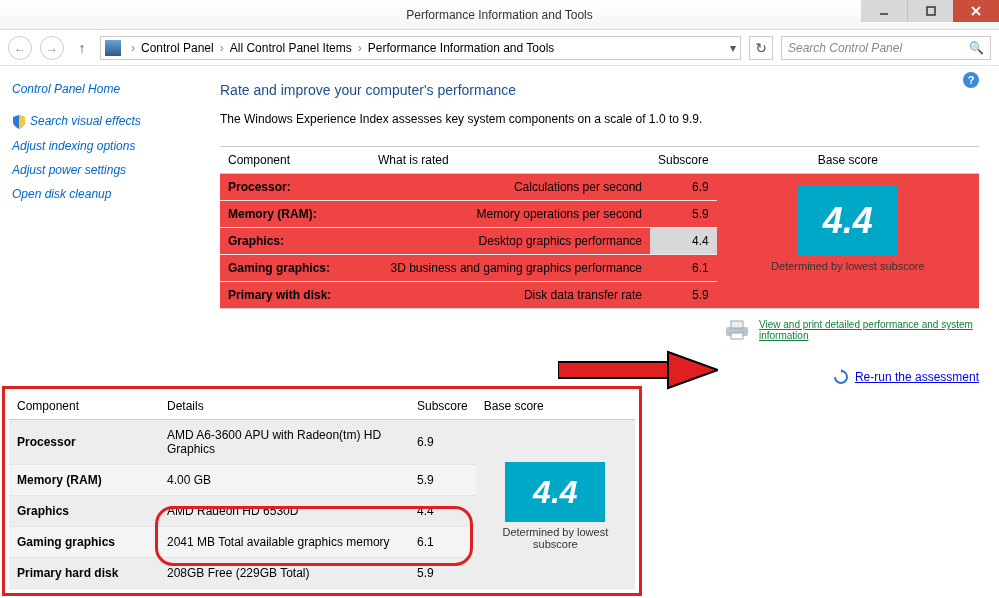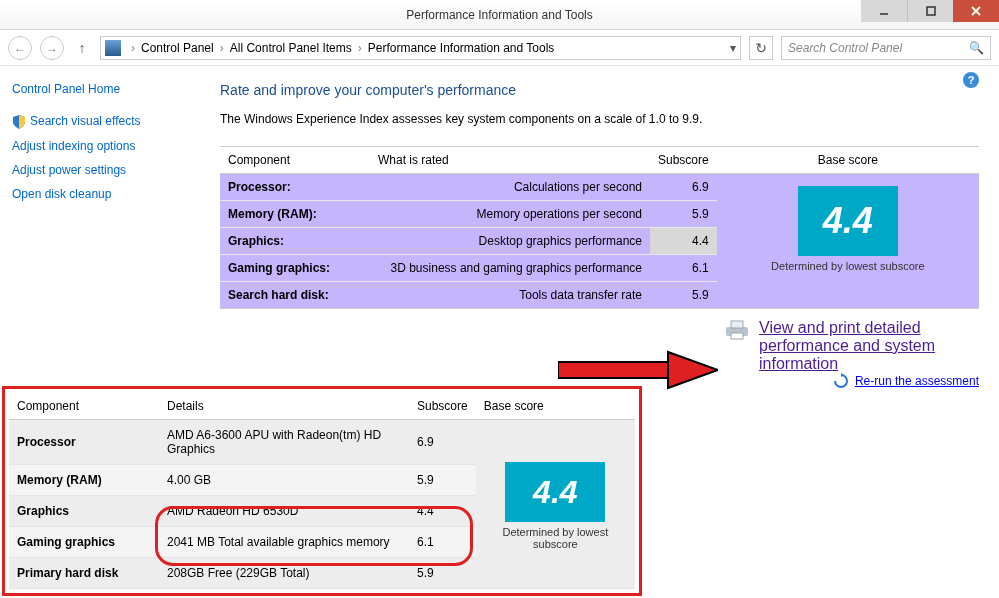--- a/index.html
+++ b/index.html
@@ -22,46 +22,46 @@
 .breadcrumb .bc-icon { width:16px; height:16px; background: linear-gradient(#6aa3d8,#2a5a8a); margin-right:4px; }
 .breadcrumb .sep { color: #888; padding: 0 4px; }
 .breadcrumb .bc-drop { position:absolute; right:4px; color:#555; }
 .refresh-btn { width: 24px; height: 24px; border: 1px solid #ccc; display: flex; align-items: center; justify-content: center; font-size: 14px; color:#555;}
 .search { width: 210px; height: 24px; border: 1px solid #ccc; padding: 0 6px; font-size: 12px; color: #888; font-style: italic; display:flex; align-items:center; position:relative;}
 .search-icon { position:absolute; right:6px; color:#888; font-style:normal;}
 
 
 .main { display: flex; height: calc(598px - 66px); }
 .sidebar { width: 210px; padding: 16px 12px; }
-.sidebar a { display: block; color: #0066cc; text-decoration: none; margin-bottom: 10px; font-size: 12px; }
+.sidebar a { display: block; color: #0066cc; text-decoration: none; margin-bottom: 10px; font-size: 12px; font-style: italic; }
 .sidebar .shield { display: inline-block; width: 14px; height: 14px; vertical-align: middle; margin-right: 4px; margin-left: -18px; }
 .content { flex: 1; padding: 16px 20px 16px 10px; position: relative; }
 .help-icon { position: absolute; right: 20px; top: 6px; width: 16px; height: 16px; border-radius: 50%; background: #3a8cd8; color: #fff; font-weight: bold; font-size: 11px; display: flex; align-items: center; justify-content: center; }
 h2.main-heading { color: #1a4f8b; font-size: 14px; font-weight: normal; margin-bottom: 14px; }
 .desc { font-size: 12px; margin-bottom: 20px; }
 
 
 .score-table { width: 100%; border-collapse: collapse; font-size: 12px; }
 .score-table th { text-align: left; padding: 6px 8px; border-bottom: 1px solid #ccc; border-top: 1px solid #ccc; font-weight: normal; }
 .score-table th.subscore-h, .score-table th.basescore-h { text-align: right; }
-.score-table td { padding: 6px 8px; background: #c4b5fd; border-bottom: 1px solid #e8e8e8; }
+.score-table td { padding: 6px 8px; background: #ef4444; border-bottom: 1px solid #e8e8e8; }
 .score-table tr.last-row td { border-bottom: 1px solid #ccc; }
 .score-table td.comp { font-weight: bold; width: 150px; }
 .score-table td.rated { width: 280px; text-align: right; }
 .score-table td.sub { text-align: right; width: 60px; }
 .score-table td.sub.highlight { background: #d8d8d8; }
 .basescore-cell { background: #f2f2f2; vertical-align: top; text-align: center; border-bottom: 1px solid #ccc !important; }
 .base-score-box { width: 100px; height: 70px; background: #00a8c8; color: #fff; font-size: 36px; font-weight: bold; display: flex; align-items: center; justify-content: center; margin: 6px auto 4px; font-style: italic; }
 .base-caption { font-size: 11px; color: #333; }
 
 
 .action-row { display: flex; justify-content: flex-end; align-items: flex-start; gap: 8px; margin-top: 10px; }
 .printer-icon { width: 28px; height: 22px; }
-.link-block { color: #4c1d95; font-size: 16px; max-width: 220px; }
-.rerun-row { display: flex; justify-content: flex-end; align-items: center; gap: 6px; font-size: 12px; color: #0066cc; }
+.link-block { color: #15803d; font-size: 10px; max-width: 220px; }
+.rerun-row { display: flex; justify-content: flex-end; align-items: center; gap: 6px; margin-top: 28px; font-size: 12px; color: #0066cc; }
 .rerun-icon { width: 16px; height: 16px; }
 
 
 .arrow { position: absolute; left: 558px; top: 350px; width: 160px; height: 40px; z-index: 10; }
 
 
 .detail-panel { position: absolute; left: 2px; top: 386px; width: 640px; background: #fff; border: 3px solid #e02020; padding: 4px; z-index: 20; }
 .detail-table { width: 100%; border-collapse: collapse; font-size: 12px; }
 .detail-table th { text-align: left; padding: 6px 8px; font-weight: normal; border-bottom: 1px solid #ccc; background: #fff; }
 .detail-table th.sub-h, .detail-table th.base-h { text-align: left; }
@@ -171,22 +171,22 @@
           <td class="comp">Graphics:</td>
           <td class="rated">Desktop graphics performance</td>
           <td class="sub highlight">4.4</td>
         </tr>
         <tr>
           <td class="comp">Gaming graphics:</td>
           <td class="rated">3D business and gaming graphics performance</td>
           <td class="sub">6.1</td>
         </tr>
         <tr class="last-row">
-          <td class="comp">Search hard disk:</td>
-          <td class="rated">Tools data transfer rate</td>
+          <td class="comp">Primary with disk:</td>
+          <td class="rated">Disk data transfer rate</td>
           <td class="sub">5.9</td>
         </tr>
       </tbody>
     </table>
 
     <div class="action-row">
       <svg class="printer-icon" viewBox="0 0 28 22">
         <rect x="3" y="8" width="22" height="9" rx="2" fill="#b8c4cf"></rect>
         <rect x="8" y="2" width="12" height="7" fill="#e8eef3" stroke="#9aa"></rect>
         <rect x="8" y="14" width="12" height="6" fill="#fff" stroke="#9aa"></rect>

